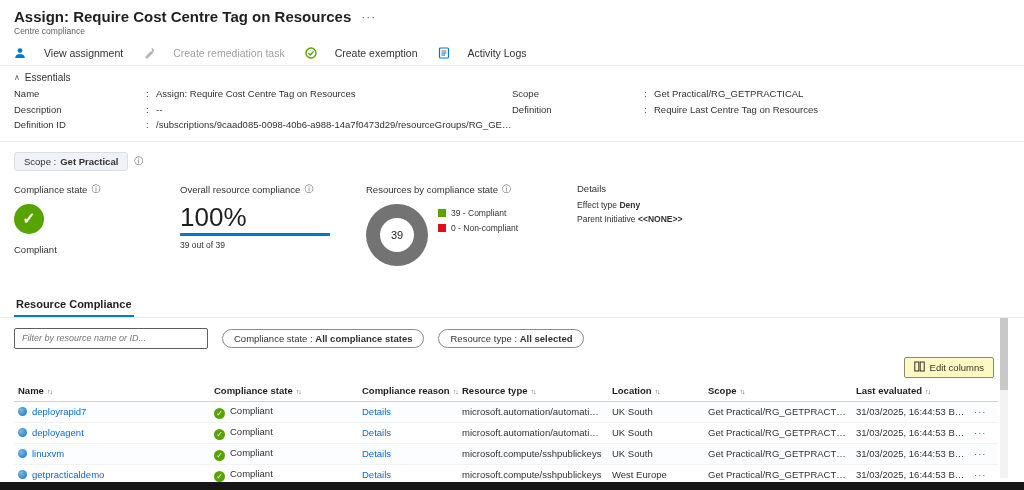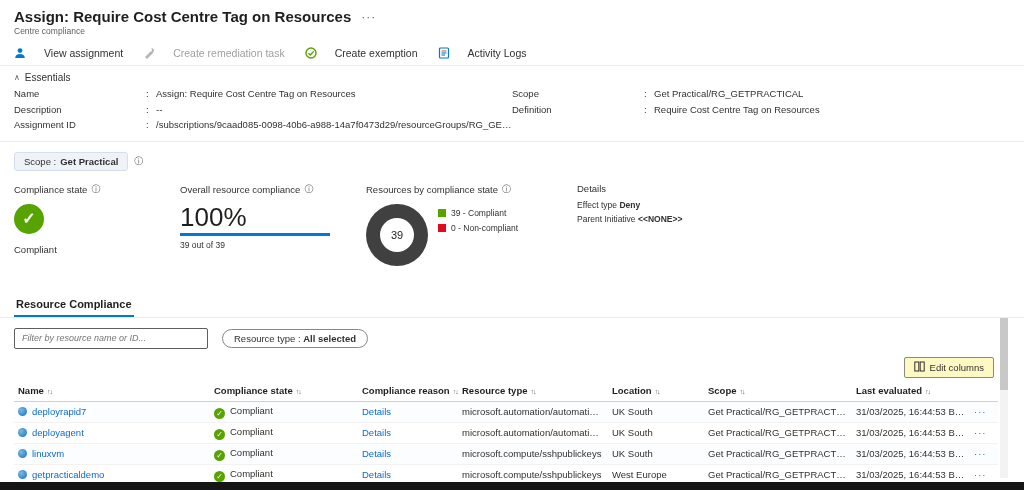--- a/index.html
+++ b/index.html
@@ -43,21 +43,21 @@
   
   .comp-band { display:flex; padding:8px 14px 12px 14px; gap:26px; }
   .comp-col { min-width:0; }
   .comp-label { font-size:9.5px; color:#323130; display:flex; gap:4px; align-items:center; margin-bottom:8px; }
   .state-icon { width:30px; height:30px; border-radius:50%; background:#57a300; color:#fff; display:flex; align-items:center; justify-content:center; font-size:16px; font-weight:700; }
   .state-text { font-size:9.5px; margin-top:10px; }
   .pct { font-size:26px; color:#201f1e; line-height:26px; }
   .pct-bar { width:150px; height:3px; background:#0078d4; margin-top:3px; }
   .pct-sub { font-size:8.5px; color:#323130; margin-top:4px; }
   .donut-wrap { display:flex; gap:10px; align-items:flex-start; }
-  .donut { width:62px; height:62px; border-radius:50%; background:#404040; display:flex; align-items:center; justify-content:center; }
+  .donut { width:62px; height:62px; border-radius:50%; background:#737373; display:flex; align-items:center; justify-content:center; }
   .donut-inner { width:34px; height:34px; border-radius:50%; background:#fff; display:flex; align-items:center; justify-content:center; font-size:11px; color:#201f1e; }
   .legend { display:flex; flex-direction:column; gap:5px; margin-top:4px; }
   .leg-item { display:flex; align-items:center; gap:5px; font-size:8.5px; }
   .leg-sq { width:8px; height:8px; flex:0 0 8px; }
   .details-col .comp-label { margin-bottom:4px; }
   .det-row { font-size:8.5px; line-height:14px; }
   .det-row b { font-weight:700; }
 
   
   .tabs { margin-top:14px; padding:0 14px; border-bottom:1px solid #edebe9; }
@@ -150,35 +150,35 @@
       <span class="ess-key">Name</span>
       <span class="ess-colon">:</span>
       <span class="ess-val">Assign: Require Cost Centre Tag on Resources</span>
     </div>
     <div class="ess-row">
       <span class="ess-key">Description</span>
       <span class="ess-colon">:</span>
       <span class="ess-val">--</span>
     </div>
     <div class="ess-row">
-      <span class="ess-key">Assignment ID</span>
+      <span class="ess-key">Definition ID</span>
       <span class="ess-colon">:</span>
       <span class="ess-val">/subscriptions/9caad085-0098-40b6-a988-14a7f0473d29/resourceGroups/RG_GETPRACTICAL/providers/M...</span>
     </div>
   </div>
   <div class="ess-col">
     <div class="ess-row">
       <span class="ess-key">Scope</span>
       <span class="ess-colon">:</span>
       <span class="ess-val">Get Practical/RG_GETPRACTICAL</span>
     </div>
     <div class="ess-row">
       <span class="ess-key">Definition</span>
       <span class="ess-colon">:</span>
-      <span class="ess-val">Require Cost Centre Tag on Resources</span>
+      <span class="ess-val">Require Last Centre Tag on Resources</span>
     </div>
   </div>
 </div>
 
 <div class="scope-row">
   <span class="scope-pill">
     <span>Scope :</span>
     <b>Get Practical</b>
   </span>
   <span class="info-ic">ⓘ</span>
@@ -242,20 +242,24 @@
   </div>
 </div>
 
 <div class="tabs">
   <span class="tab">Resource Compliance</span>
 </div>
 
 <div class="filter-row">
   <input class="search-input" type="text" placeholder="Filter by resource name or ID..." style="">
   <span class="pill">
+    <span>Compliance state :</span>
+    <span class="pill-val">All compliance states</span>
+  </span>
+  <span class="pill">
     <span>Resource type :</span>
     <span class="pill-val">All selected</span>
   </span>
 </div>
 
 <div class="editcols-row">
   <button class="editcols-btn">
     <span><svg width="11" height="11" viewBox="0 0 11 11">
           <rect x="0.8" y="1" width="4" height="9" fill="none" stroke="#323130" stroke-width="1"></rect>
           <rect x="6.2" y="1" width="4" height="9" fill="none" stroke="#323130" stroke-width="1"></rect>

